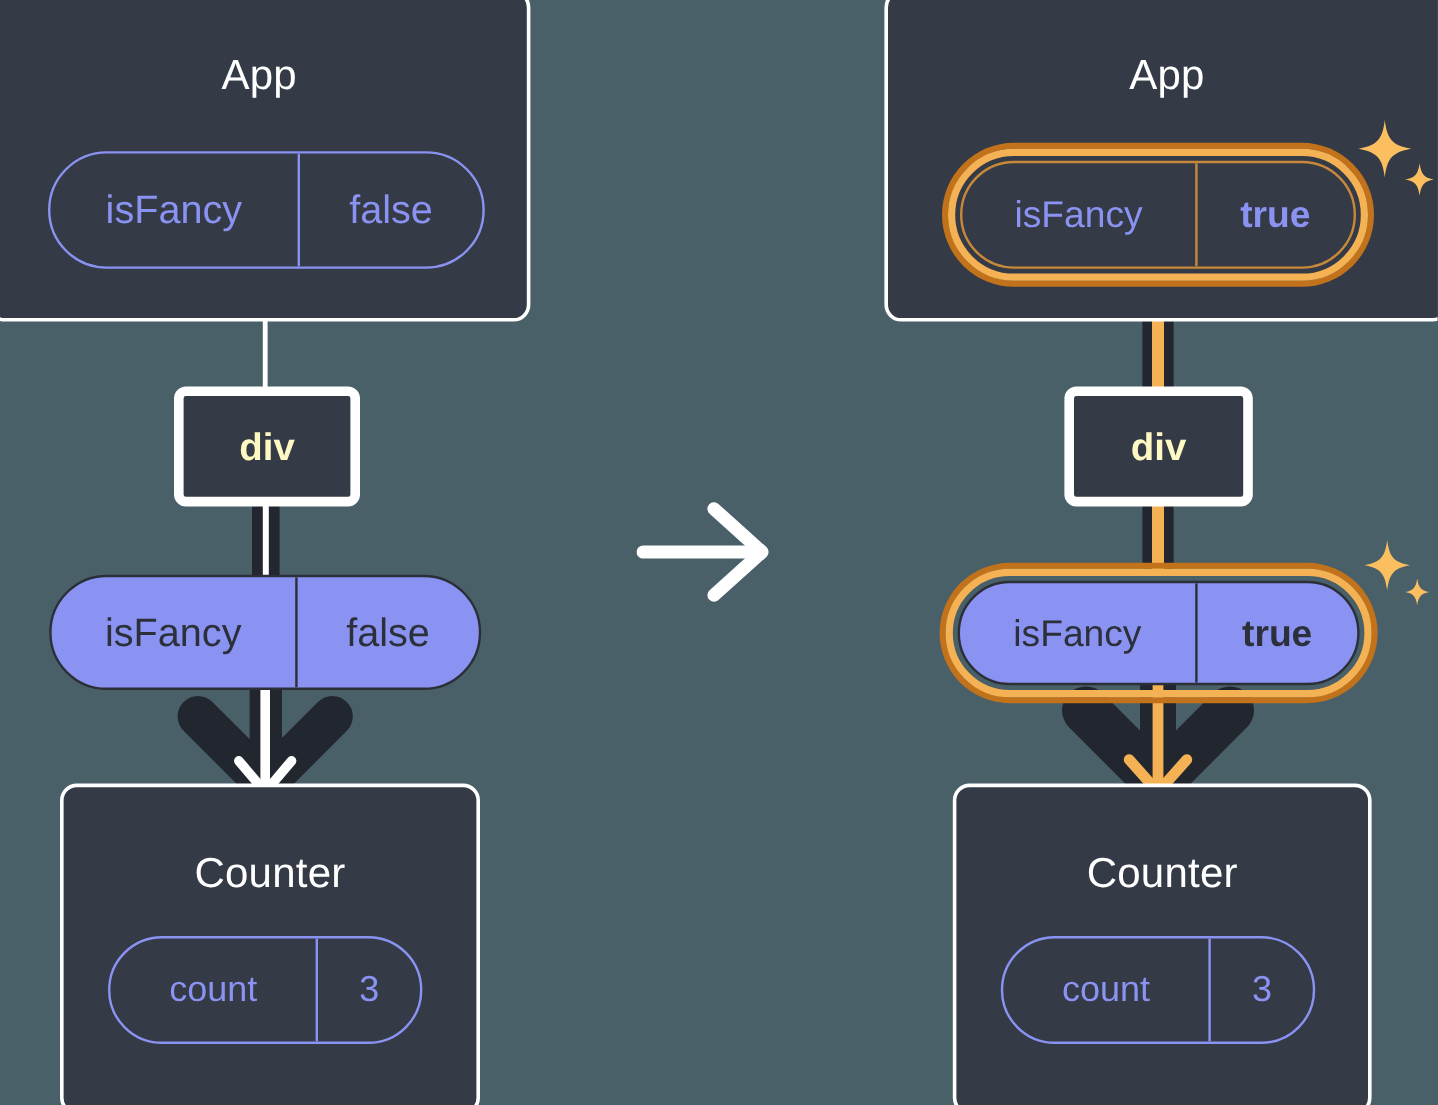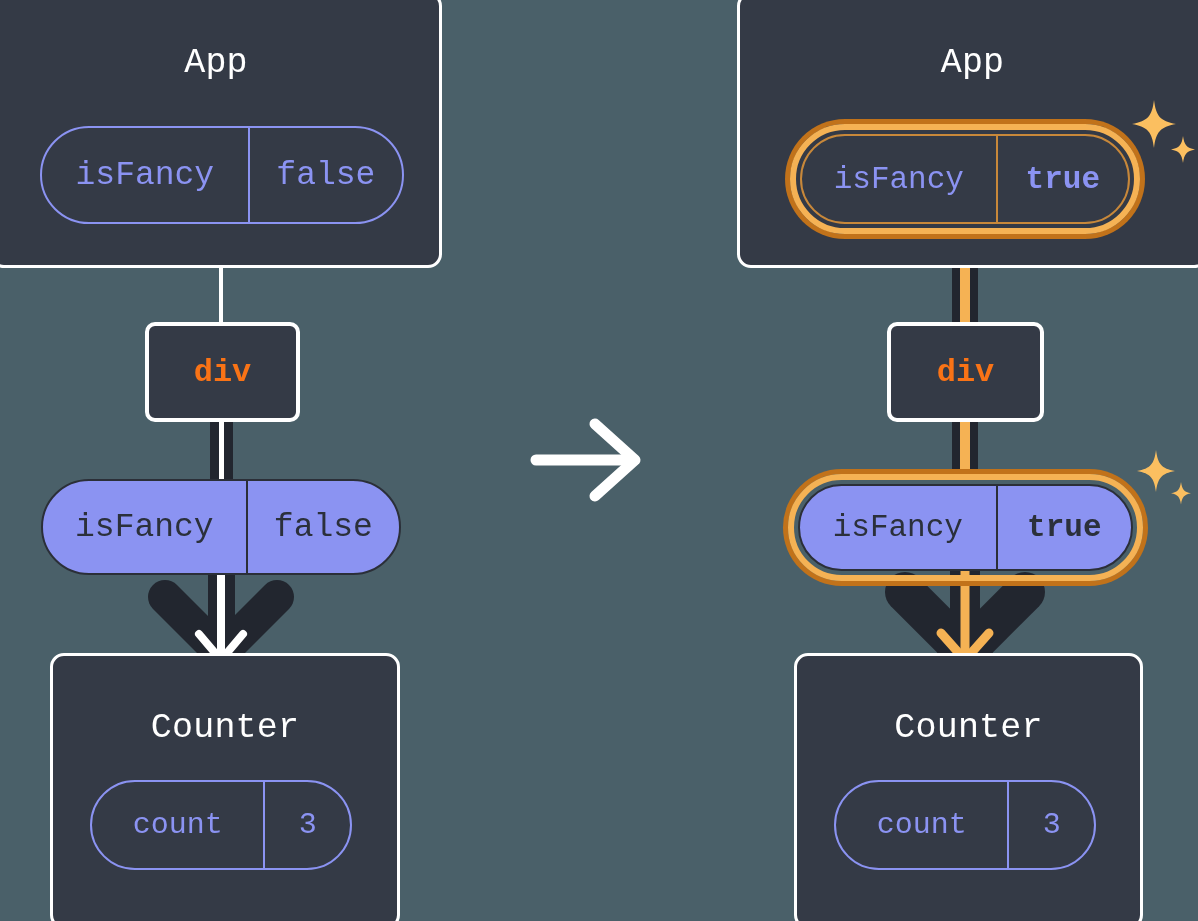--- a/index.html
+++ b/index.html
@@ -4,21 +4,21 @@
 <title>React State Diagram</title>
 <style>
   html,body{margin:0;padding:0;}
   body{
     width:1198px;height:921px;
     background:#4a6069;
     font-family:"Liberation Sans","DejaVu Sans",sans-serif;
     overflow:hidden;
     position:relative;
   }
-  .stage{position:absolute;left:0;top:0;width:964px;height:921px;font-family:Liberation Mono, monospace;}
+  .stage{position:absolute;left:0;top:0;width:964px;height:921px;}
   .svg-layer{position:absolute;left:0;top:0;width:1198px;height:921px;}
 
   
   .box{
     position:absolute;
     background:#343a46;
     border:3px solid #ffffff;
     border-radius:14px;
     box-sizing:border-box;
   }
@@ -27,25 +27,25 @@
     left:0;right:0;
     text-align:center;
     color:#ffffff;
     font-size:35px;
     letter-spacing:.2px;
     white-space:nowrap;
   }
   .div-box{
     position:absolute;
     background:#343a46;
-    border:4px solid #ffffff;
+    border:8px solid #ffffff;
     border-radius:10px;
     box-sizing:border-box;
     display:flex;align-items:center;justify-content:center;
-    color:#f97316;font-size:32px;font-weight:bold;
+    color:#fef9c3;font-size:32px;font-weight:bold;
   }
 
   
   .pill{
     position:absolute;
     display:flex;
     align-items:stretch;
     box-sizing:border-box;
     border-radius:999px;
     overflow:hidden;

